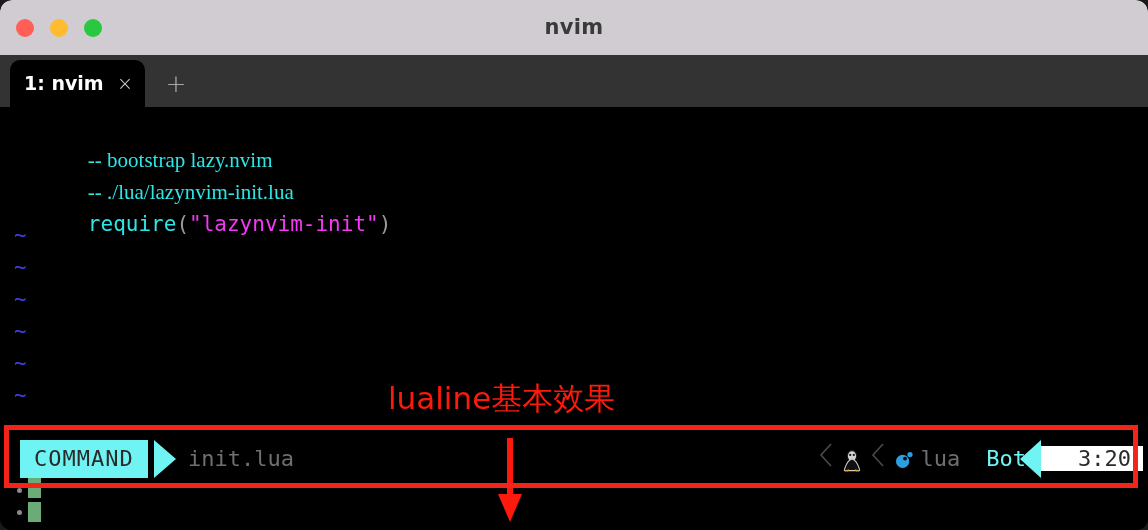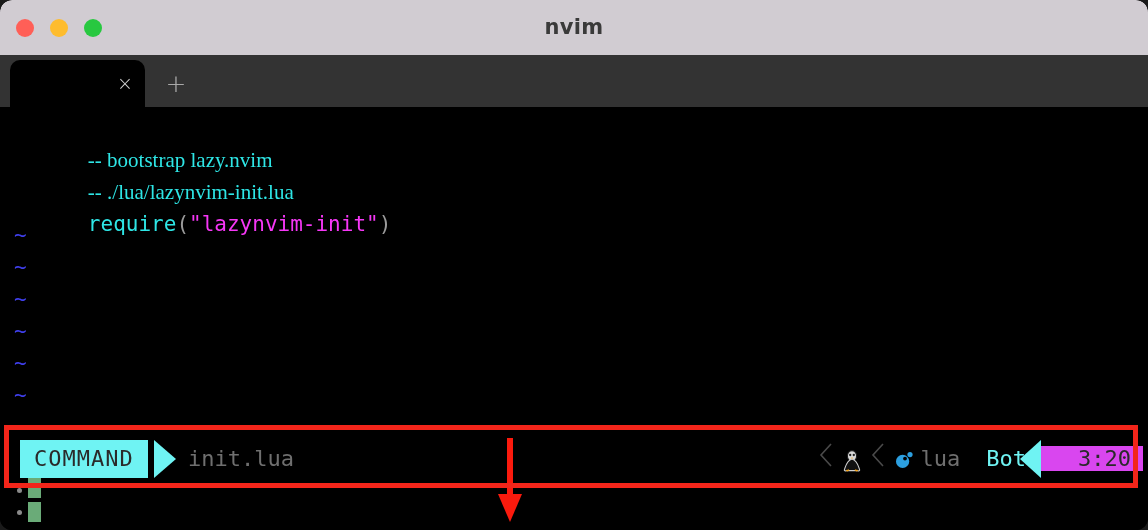--- a/index.html
+++ b/index.html
@@ -267,21 +267,21 @@
   #sl-loc-arrow {
     position: absolute;
     left: -20px;
     top: 0;
     width: 21px;
     height: 38px;
   }
   #sl-loc-block {
     height: 38px;
     line-height: 38px;
-    background: #d946ef;
+    background: #ffffff;
     color: #2a2a2a;
     font-family: "DejaVu Sans Mono", monospace;
     font-size: 22px;
     padding: 0 12px 0 38px;
     white-space: nowrap;
   }
 
   
   #cmdline {
     position: absolute;
@@ -316,20 +316,21 @@
 
   <div id="titlebar">
     <div class="traffic" id="tl-close"></div>
     <div class="traffic" id="tl-min"></div>
     <div class="traffic" id="tl-max"></div>
     <div id="window-title">nvim</div>
   </div>
 
   <div id="tabbar">
     <div id="tab-active">
+      <span id="tab-active-label">1: nvim</span>
       <span id="tab-close-icon">×</span>
     </div>
     <div id="tab-new-button">+</div>
   </div>
 
   <div id="editor">
 
     <div class="code-line" id="line-1">
       <span class="tok-comment">-- bootstrap lazy.nvim</span>
     </div>
@@ -345,20 +346,21 @@
     <div id="tilde-column">
         <div class="tilde" style="top: 118px;">~</div>
         <div class="tilde" style="top: 150px;">~</div>
         <div class="tilde" style="top: 182px;">~</div>
         <div class="tilde" style="top: 214px;">~</div>
         <div class="tilde" style="top: 246px;">~</div>
         <div class="tilde" style="top: 278px;">~</div>
         <div class="tilde" style="top: 310px;">~</div>
       </div>
 
+    <div id="annotation-text">lualine基本效果</div>
 
     <svg id="annotation-arrow" viewBox="0 0 30 86">
       <rect x="12" y="0" width="6" height="58" fill="#fb1a0d"></rect>
       <polygon points="3,56 27,56 15,84" fill="#fb1a0d"></polygon>
     </svg>
   </div>
 
   <div id="statusline">
 
     <div id="sl-mode-wrap">

